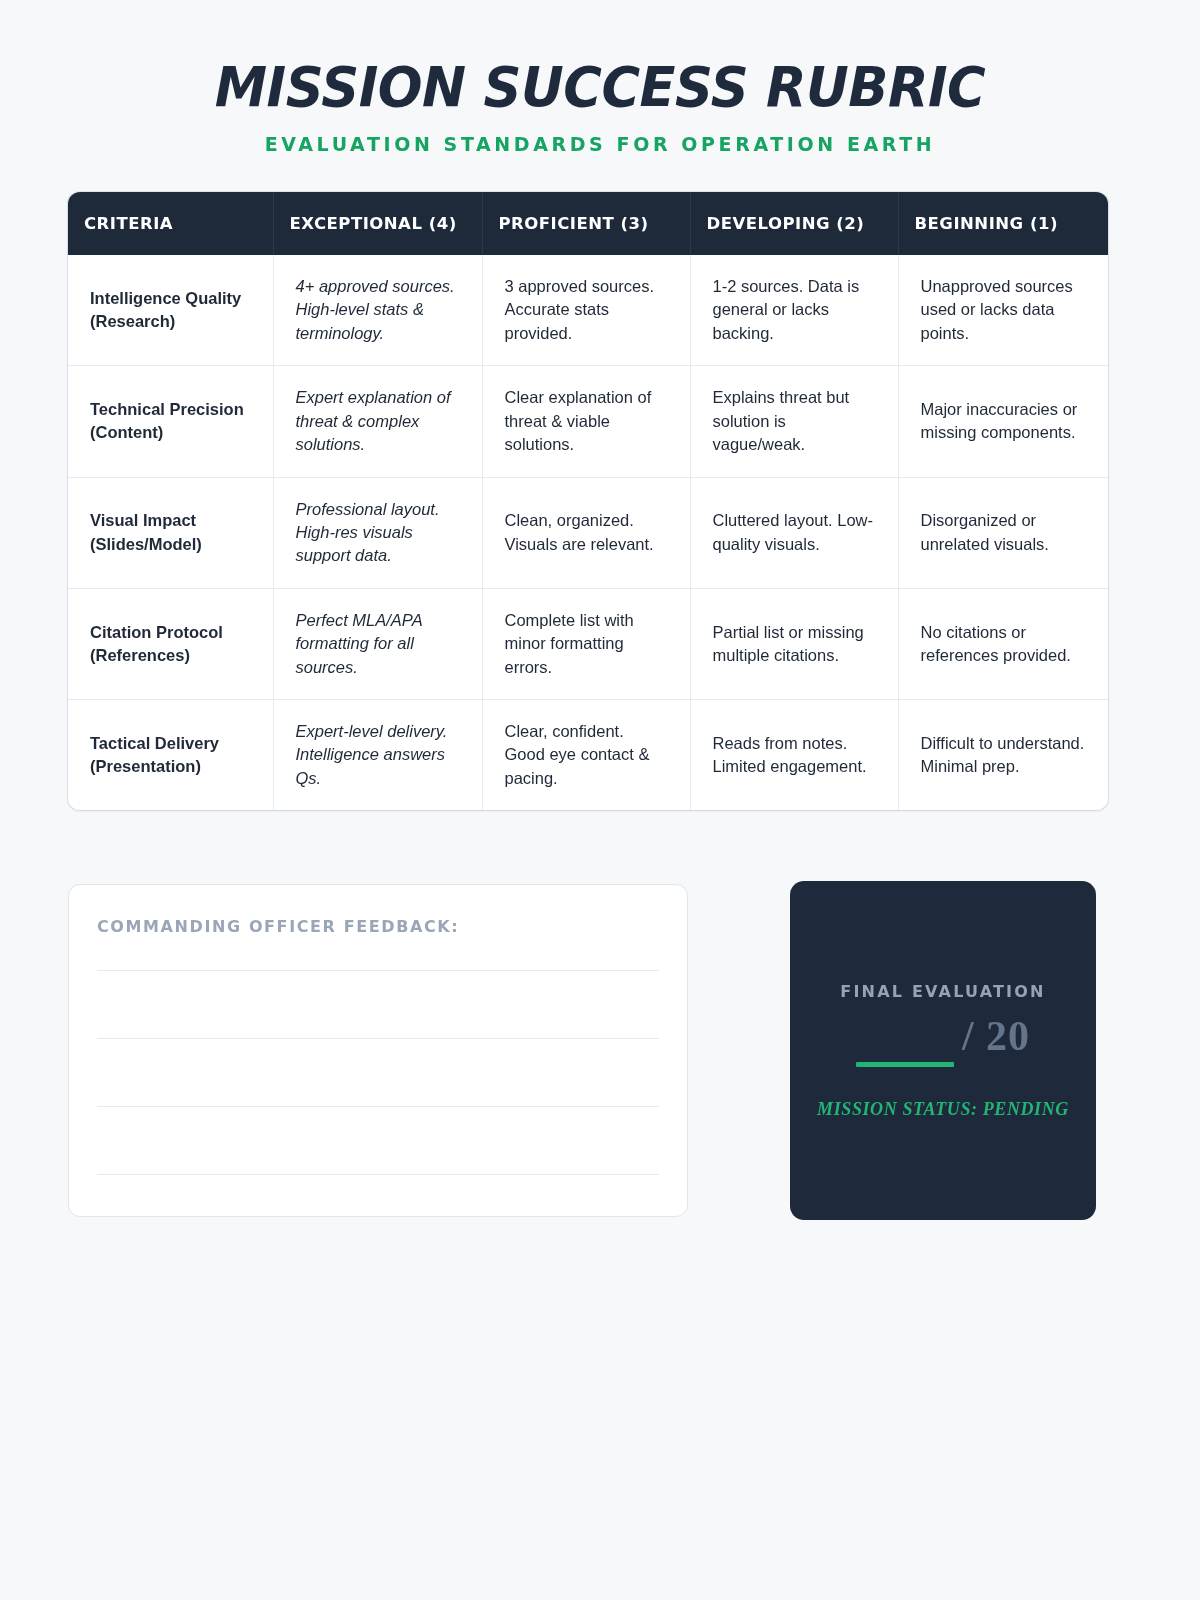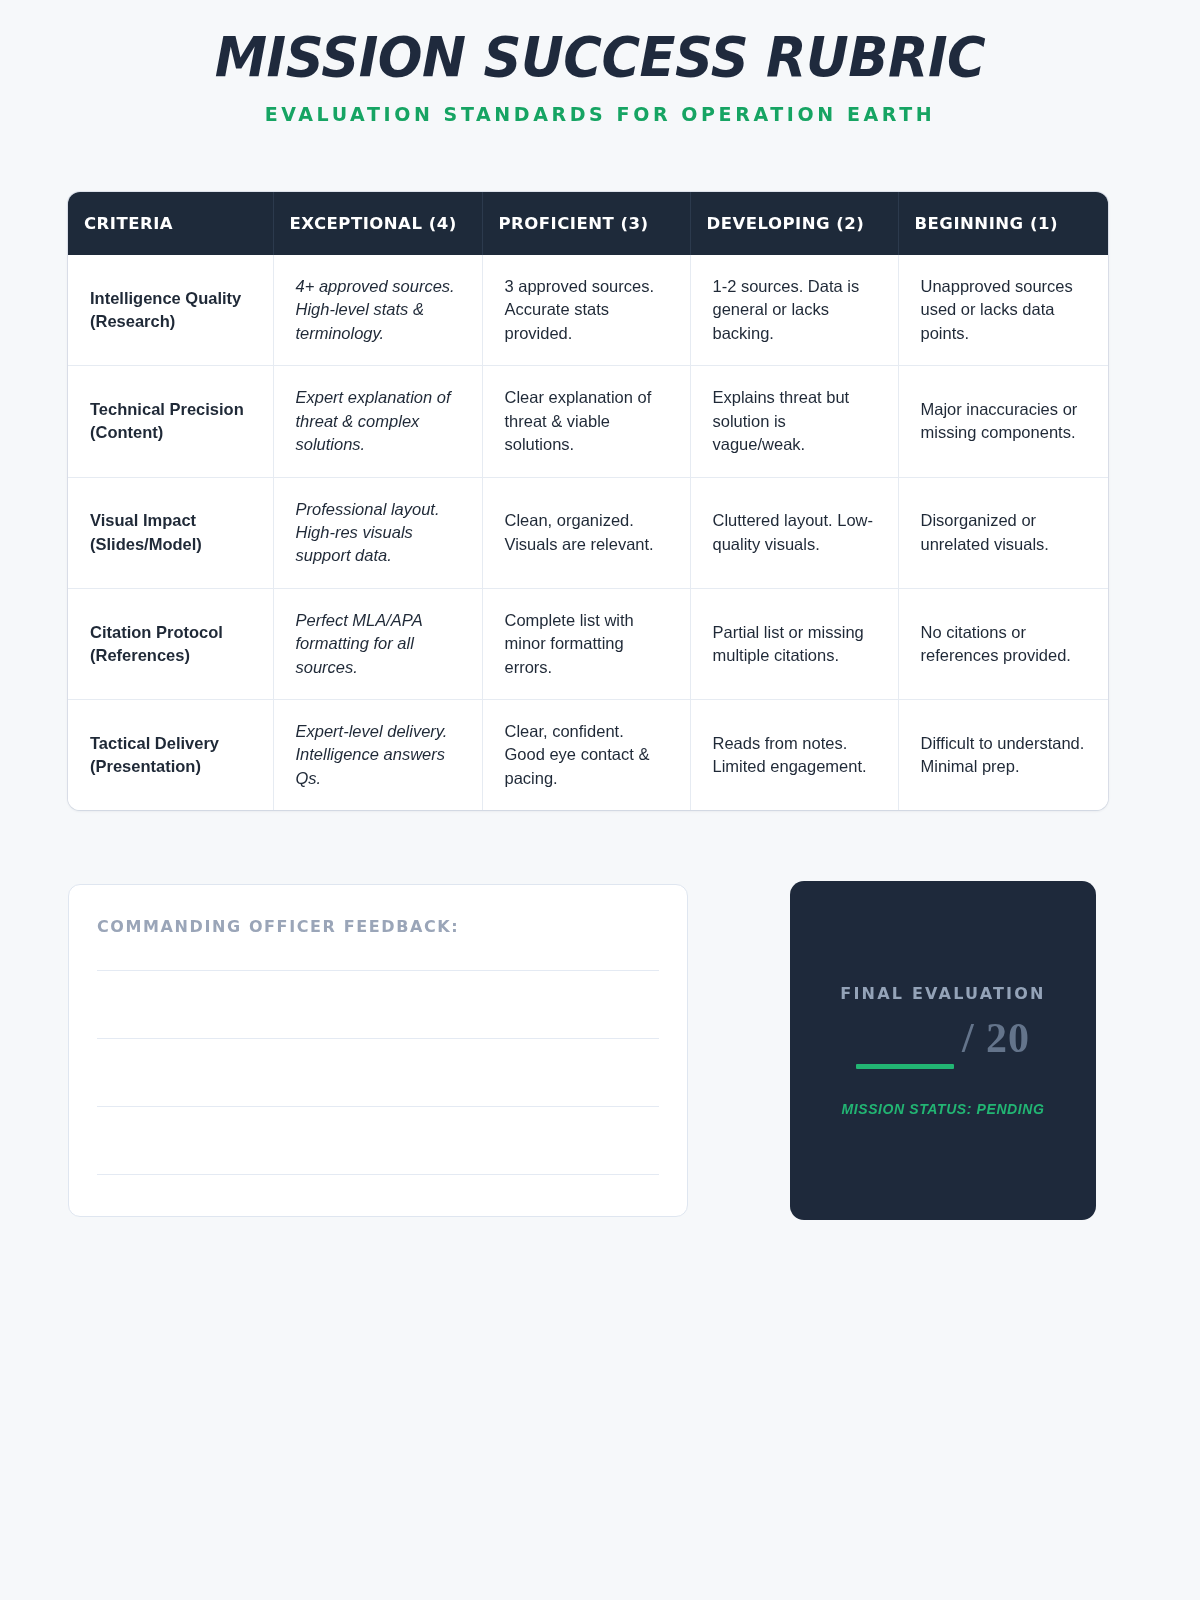--- a/index.html
+++ b/index.html
@@ -16,21 +16,21 @@
   .page {
     position: relative;
     width: 1200px;
     height: 1600px;
     background: #f6f8fa;
     overflow: hidden;
   }
 
   
   .header {
-    padding-top: 28px;
+    padding-top: 58px;
     text-align: center;
   }
   .main-title {
     font-family: "DejaVu Sans", sans-serif;
     font-size: 56px;
     font-weight: 700;
     font-style: italic;
     letter-spacing: -0.5px;
     color: #1f2a3d;
     line-height: 1.05;
@@ -177,23 +177,23 @@
     font-family: Liberation Serif, serif;
     font-size: 42px;
     font-weight: 700;
     color: #64748b;
     line-height: 1;
     letter-spacing: 1px;
     padding-bottom: 10px;
   }
   .score-status {
     margin-top: 32px;
-    font-family: Liberation Sans, sans-serif;
+    font-family: Liberation Serif, serif;
     font-style: italic;
-    font-size: 14px;
+    font-size: 18px;
     font-weight: 700;
     letter-spacing: 0.6px;
     color: #22b573;
   }
 </style>
 </head>
 <body>
 
 <div class="page">
 

